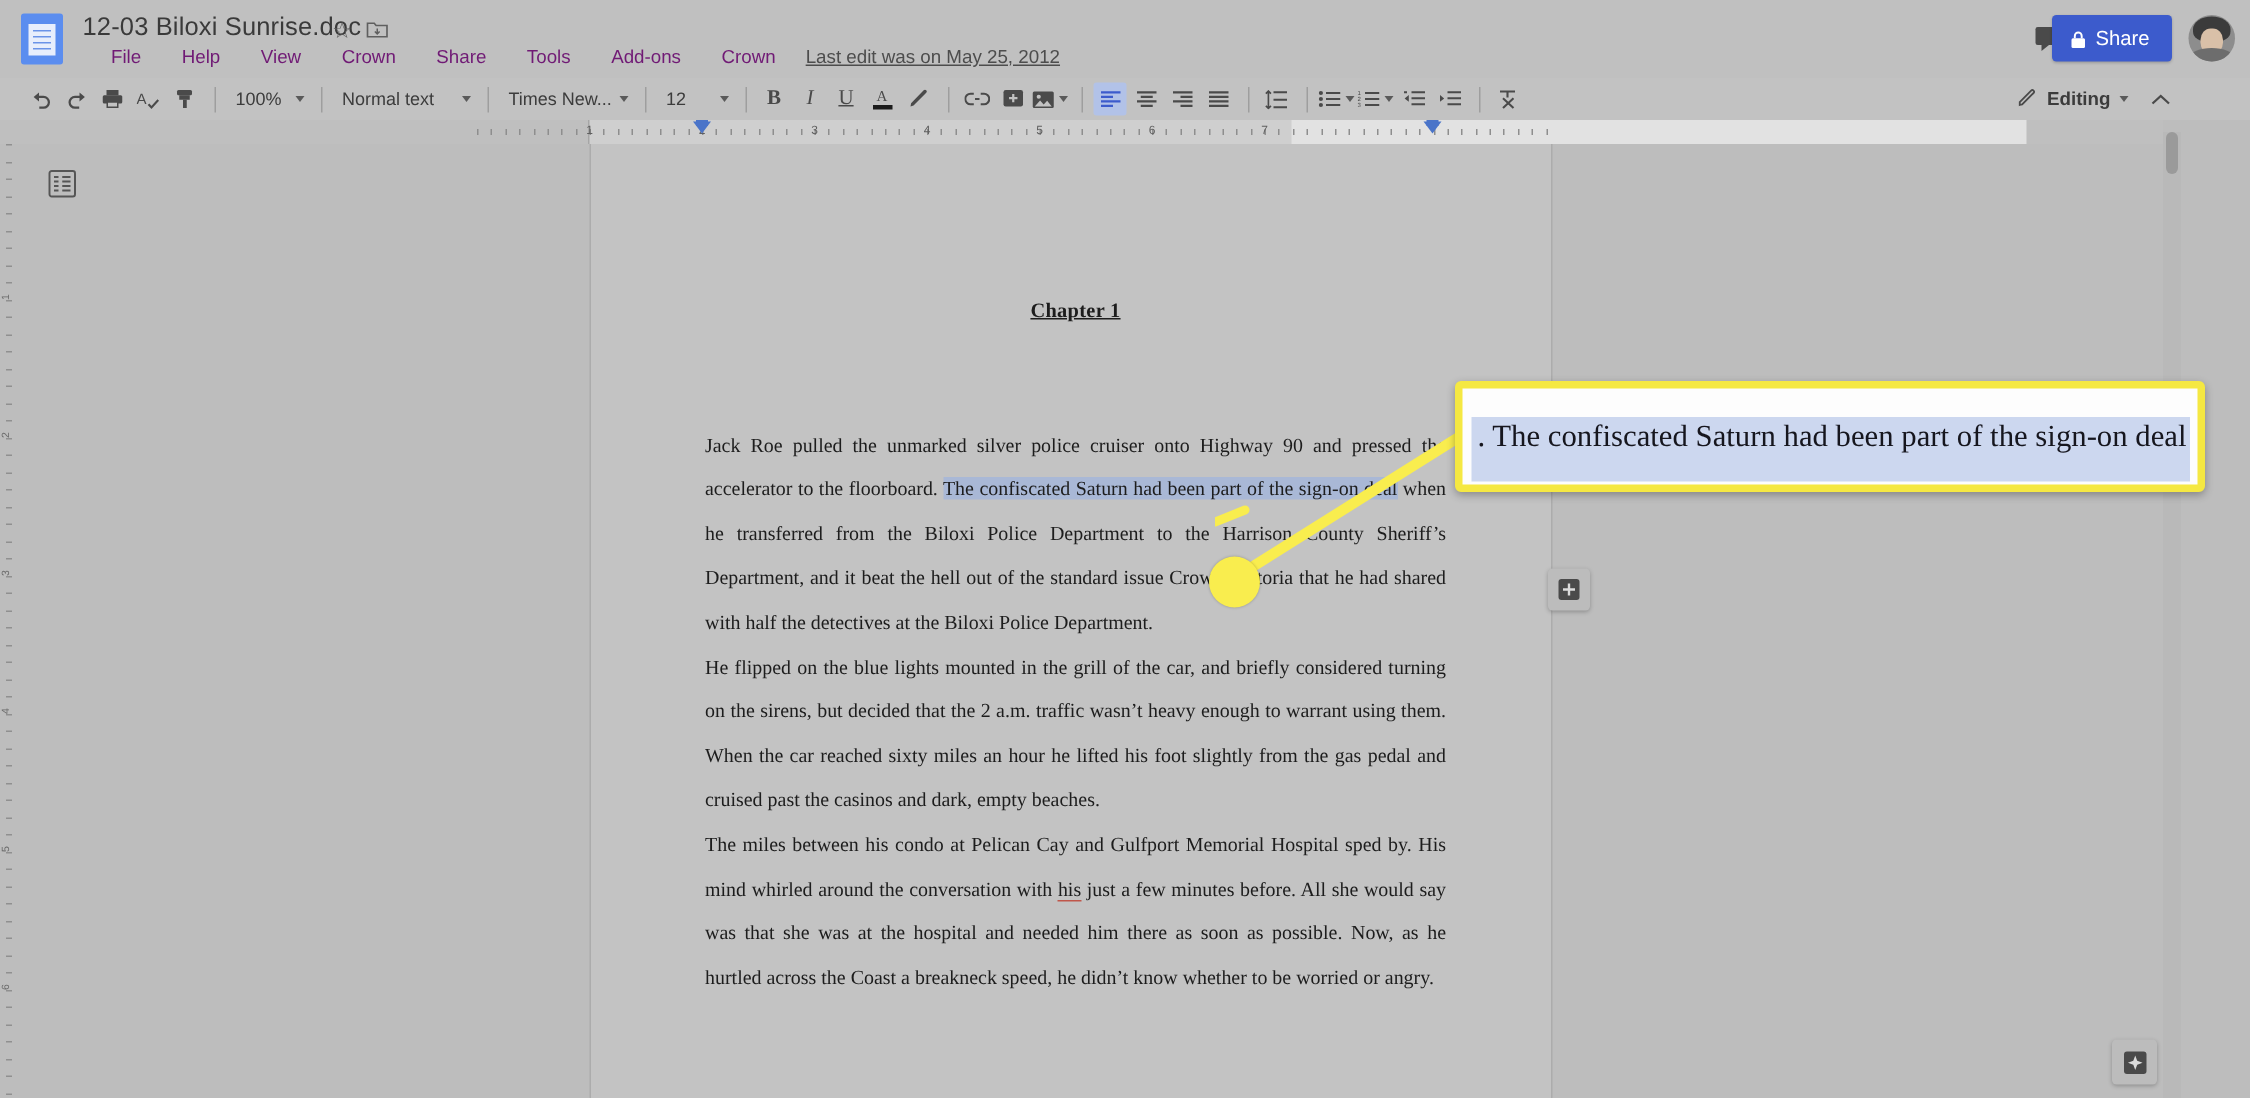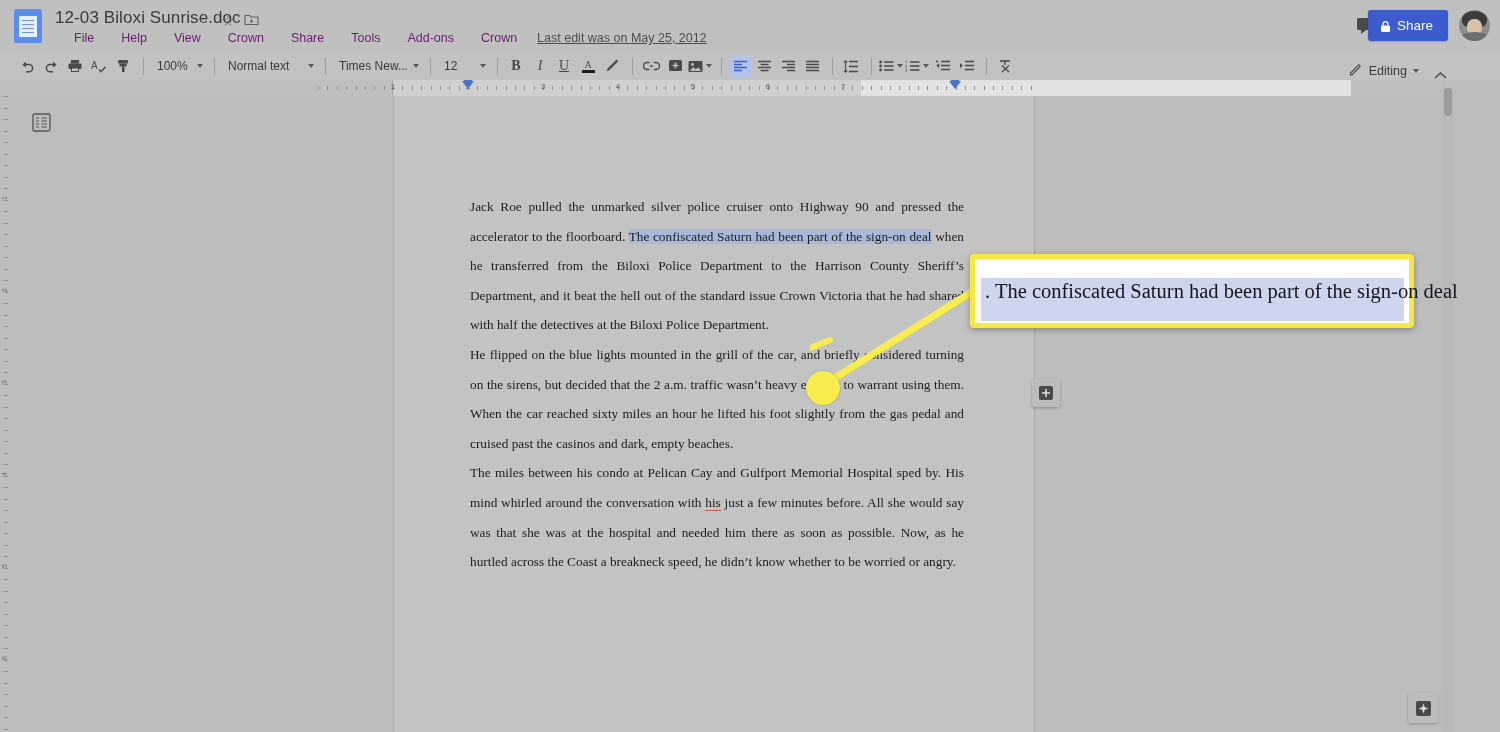--- a/index.html
+++ b/index.html
@@ -100,21 +100,21 @@
     padding: 0 4px 0 6px; gap: 4px;
   }
   .caret { width: 0; height: 0; border-left: 3.5px solid transparent; border-right: 3.5px solid transparent; border-top: 4px solid #5a5a5a; }
   .sel-zoom { width: 56px; }
   .sel-style { width: 96px; }
   .sel-font  { width: 90px; }
   .sel-size  { width: 52px; }
 
   .tb-right {
     position: absolute; right: 46px; top: 0; height: 28px;
-    display: flex; align-items: flex-end; gap: 2px;
+    display: flex; align-items: center; gap: 2px; font-weight: bold;
   }
   .editing-chip {
     display: flex; align-items: center; gap: 6px; font-size: 12.5px; color: #3c3c3c;
     padding: 2px 6px; border-radius: 3px; cursor: pointer;
   }
   .chev-up { color:#4a4a4a; font-size: 14px; padding: 0 7px; cursor: pointer; }
 
   
   .hruler {
     position: absolute; left: 0; top: 80px; width: 1442px; height: 16px;
@@ -181,21 +181,21 @@
 
   .add-comment-btn {
     position: absolute; left: 638px; top: 283px; width: 28px; height: 28px;
     border-radius: 3px; background: #bcbcbc;
     display: flex; align-items: center; justify-content: center; cursor: pointer;
     box-shadow: 0 1px 3px rgba(0,0,0,.25);
   }
 
   
   .callout {
-    position: absolute; left: 970px; top: 254px; width: 444px; height: 74px;
+    position: absolute; left: 970px; top: 254px; width: 500px; height: 74px;
     background: #fdfdfd; border: 5px solid #f5e842; border-radius: 4px;
     box-shadow: 0 2px 6px rgba(0,0,0,.3);
     z-index: 40;
   }
   .callout-strip {
     position: absolute; left: 6px; top: 19px; right: 5px; height: 43px;
     background: #ccd7ef;
   }
   .callout-text {
     position: absolute; left: 10px; top: 18px; right: 6px;
@@ -672,20 +672,21 @@
       <svg width="19" height="19" viewBox="0 0 19 19">
         <rect x="1" y="1" width="17" height="17" rx="1.5" fill="none" stroke="#555" stroke-width="1.3"></rect>
         <path d="M4 5h3M4 8h3M4 11h3M4 14h3" stroke="#555" stroke-width="1.2"></path>
         <path d="M9.5 5h5.5M9.5 8h5.5M9.5 11h5.5M9.5 14h5.5" stroke="#555" stroke-width="1.2"></path>
       </svg>
     </div>
 
     <div class="page">
       <div class="page-inner">
 
+        <div class="chapter-heading">Chapter 1</div>
 
         <p class="para">
           <span>Jack Roe pulled the unmarked silver police cruiser onto Highway 90 and pressed the accelerator to the floorboard. </span><span class="sel">The confiscated Saturn had been part of the sign-on deal</span><span> when he transferred from the Biloxi Police Department to the Harrison County Sheriff’s Department, and it beat the hell out of the standard issue Crown Victoria that he had shared with half the detectives at the Biloxi Police Department.</span>
         </p>
 
         <p class="para">He flipped on the blue lights mounted in the grill of the car, and briefly considered turning on the sirens, but decided that the 2 a.m. traffic wasn’t heavy enough to warrant using them. When the car reached sixty miles an hour he lifted his foot slightly from the gas pedal and cruised past the casinos and dark, empty beaches.</p>
 
         <p class="para">
           <span>The miles between his condo at Pelican Cay and Gulfport Memorial Hospital sped by. His mind whirled around the conversation with </span><span class="spell">his</span><span> just a few minutes before. All she would say was that she was at the hospital and needed him there as soon as possible. Now, as he hurtled across the Coast a breakneck speed, he didn’t know whether to be worried or angry.</span>
         </p>

